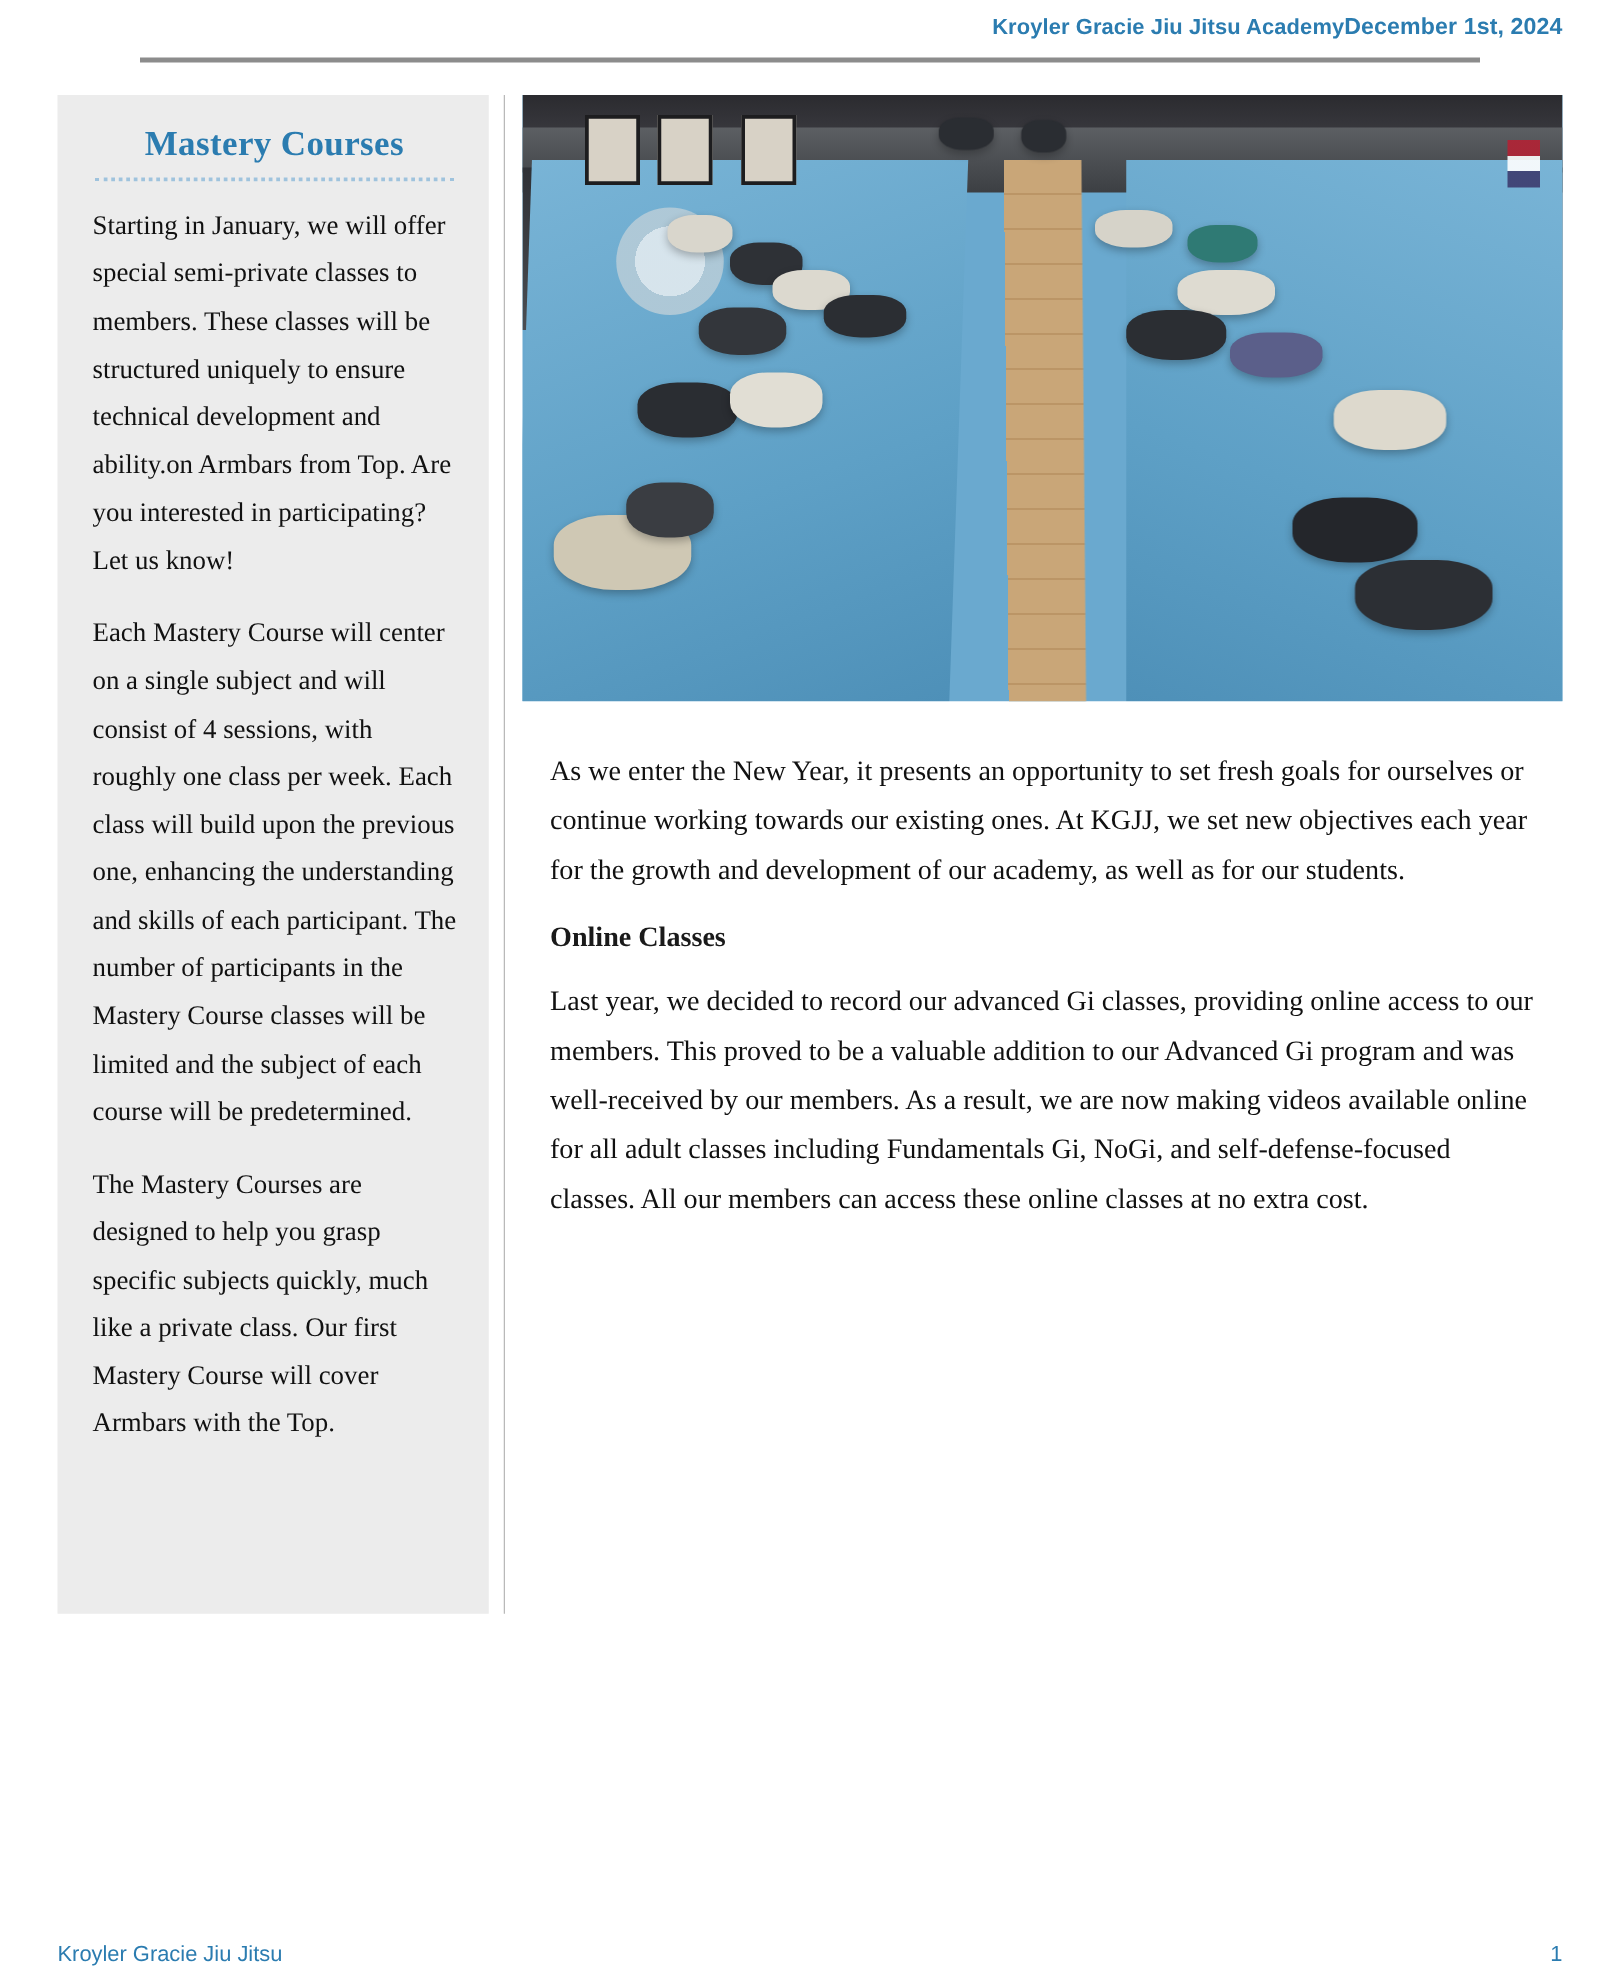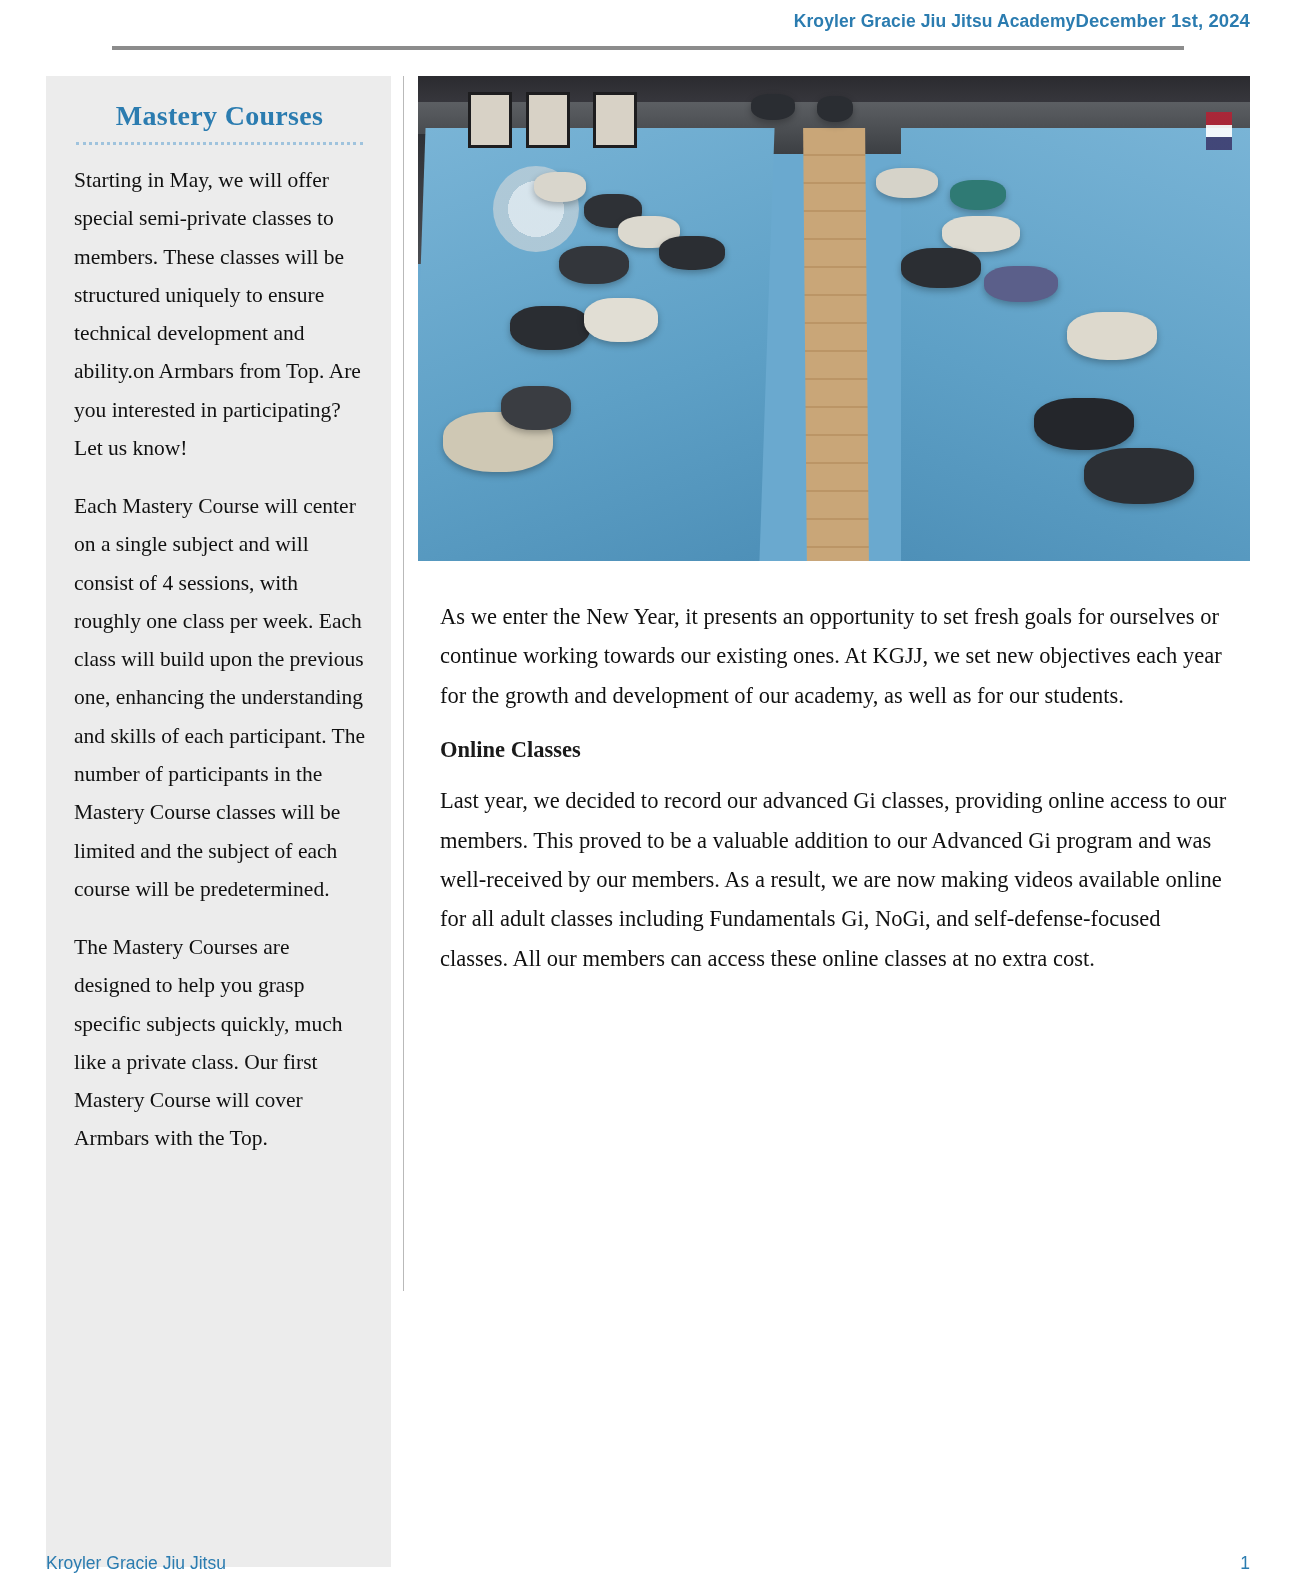--- a/index.html
+++ b/index.html
@@ -59,21 +59,21 @@
   .content {
     display: flex;
     margin-top: 26px;
     align-items: stretch;
   }
   .left-col {
     width: 345px;
     background: #ececec;
     box-sizing: border-box;
     padding: 24px 26px 20px 28px;
-    height: 1491px;
+    height: 1215px;
   }
   .col-divider {
     width: 1px;
     background: #b9b9b9;
     margin: 0 14px 0 12px;
     height: 1215px;
   }
   .right-col {
     flex: 1;
     box-sizing: border-box;
@@ -206,21 +206,21 @@
   </div>
 
   <div class="rule"></div>
 
 
   <div class="content">
 
     <div class="left-col">
       <div class="sidebar-title">Mastery Courses</div>
       <div class="dotted"></div>
-      <p class="sidebar-p">Starting in May, we will offer special semi-private classes to members. These classes will be structured uniquely to ensure technical development and ability.on Armbars from Top. Are you interested in participating? Let us know!</p>
+      <p class="sidebar-p">Starting in January, we will offer special semi-private classes to members. These classes will be structured uniquely to ensure technical development and ability.on Armbars from Top. Are you interested in participating? Let us know!</p>
       <p class="sidebar-p">Each Mastery Course will center on a single subject and will consist of 4 sessions, with roughly one class per week. Each class will build upon the previous one, enhancing the understanding and skills of each participant. The number of participants in the Mastery Course classes will be limited and the subject of each course will be predetermined.</p>
       <p class="sidebar-p">The Mastery Courses are designed to help you grasp specific subjects quickly, much like a private class. Our first Mastery Course will cover Armbars with the Top.</p>
     </div>
 
     <div class="col-divider"></div>
 
     <div class="right-col">
 
       <div class="photo">
         <div class="ceiling"></div>

